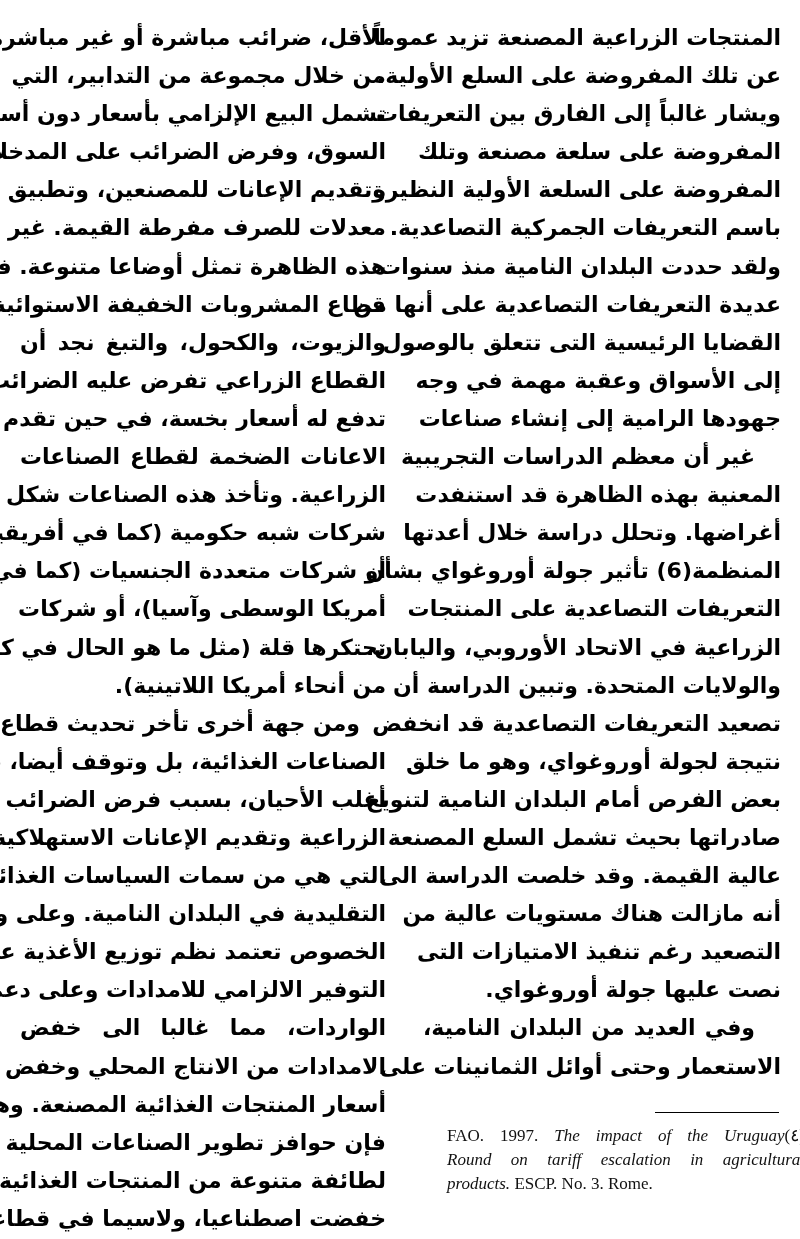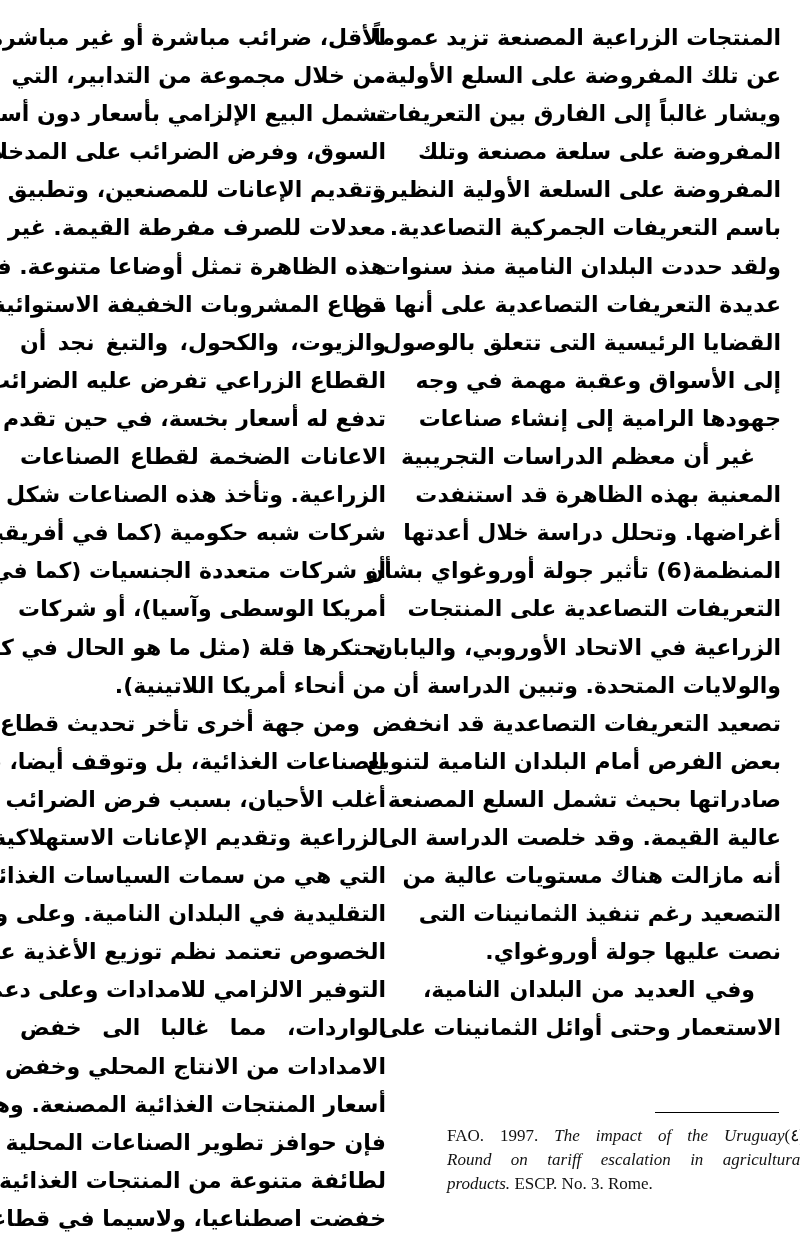--- a/index.html
+++ b/index.html
@@ -57,25 +57,26 @@
       <span class="line">إلى الأسواق وعقبة مهمة في وجه</span>
       <span class="line">جهودها الرامية إلى إنشاء صناعات</span>
       <span class="line indent">غير أن معظم الدراسات التجريبية</span>
       <span class="line">المعنية بهذه الظاهرة قد استنفدت</span>
       <span class="line">أغراضها. وتحلل دراسة خلال أعدتها</span>
       <span class="line">المنظمة(6) تأثير جولة أوروغواي بشأن</span>
       <span class="line">التعريفات التصاعدية على المنتجات</span>
       <span class="line">الزراعية في الاتحاد الأوروبي، واليابان،</span>
       <span class="line">والولايات المتحدة. وتبين الدراسة أن</span>
       <span class="line">تصعيد التعريفات التصاعدية قد انخفض</span>
+      <span class="line">نتيجة لجولة أوروغواي، وهو ما خلق</span>
       <span class="line">بعض الفرص أمام البلدان النامية لتنويع</span>
       <span class="line">صادراتها بحيث تشمل السلع المصنعة</span>
       <span class="line">عالية القيمة. وقد خلصت الدراسة الى</span>
       <span class="line">أنه مازالت هناك مستويات عالية من</span>
-      <span class="line">التصعيد رغم تنفيذ الثمانينات التى</span>
+      <span class="line">التصعيد رغم تنفيذ الامتيازات التى</span>
       <span class="line last">نصت عليها جولة أوروغواي.</span>
       <span class="line indent">وفي العديد من البلدان النامية،</span>
       <span class="line">الاستعمار وحتى أوائل الثمانينات على</span>
     </div>
   <div class="col col-left" id="col-left">
       <span class="line">الأقل، ضرائب مباشرة أو غير مباشرة</span>
       <span class="line">من خلال مجموعة من التدابير، التي</span>
       <span class="line">تشمل البيع الإلزامي بأسعار دون أسعار</span>
       <span class="line">السوق، وفرض الضرائب على المدخلات،</span>
       <span class="line">وتقديم الإعانات للمصنعين، وتطبيق</span>

